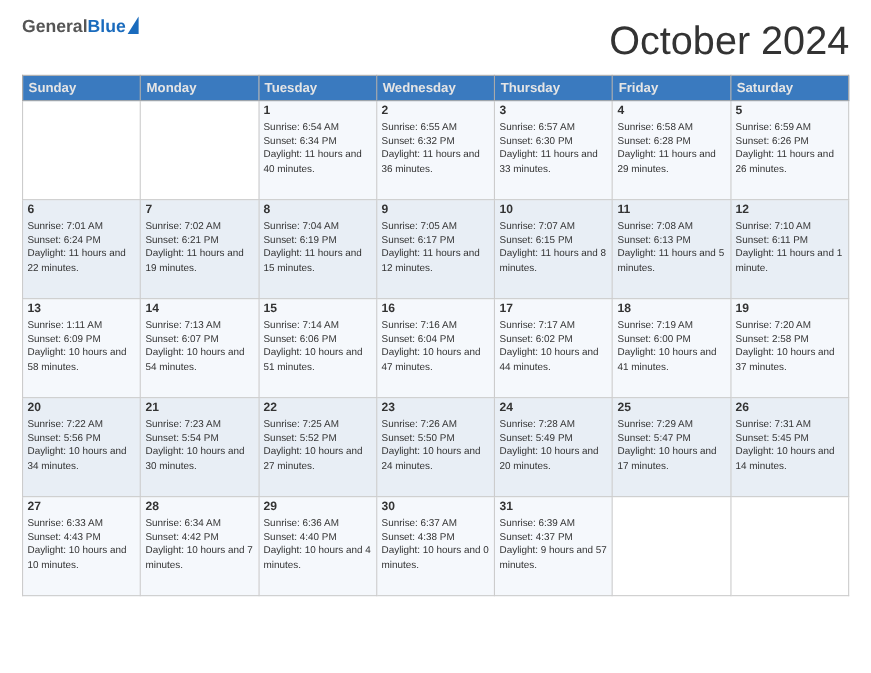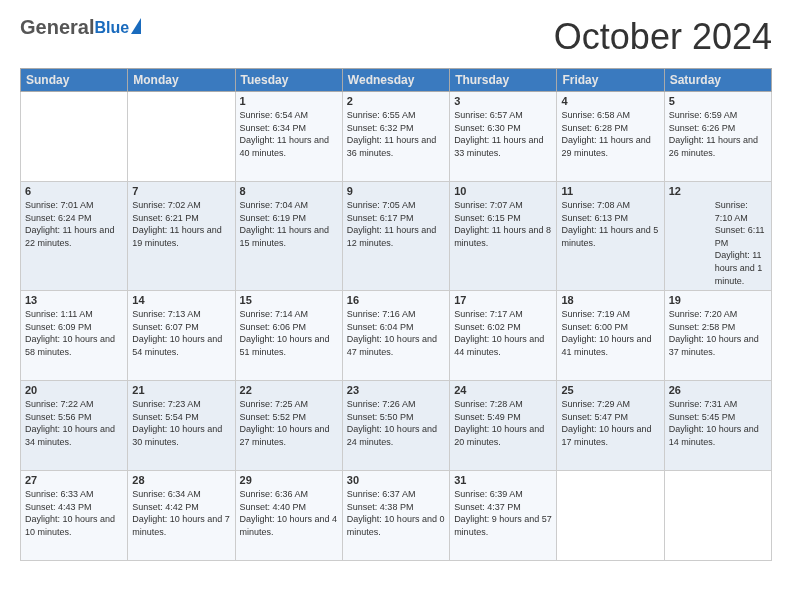--- a/index.html
+++ b/index.html
@@ -27,21 +27,21 @@
       flex-direction: column;
       align-items: flex-start;
     }
     .logo-text {
       display: flex;
       align-items: center;
       font-size: 18px;
       font-weight: bold;
       color: #333;
     }
-    .logo-general { color: #555; font-size: 20px; font-weight: bold; }
+    .logo-general { color: #555; font-size: 16px; font-weight: bold; }
     .logo-blue { color: #1a6bbd; font-size: 16px; font-weight: bold; }
     .logo-triangle {
       width: 0;
       height: 0;
       border-left: 10px solid transparent;
       border-bottom: 16px solid #1a6bbd;
       margin-left: 2px;
       margin-top: -4px;
     }
     .title-area { text-align: right; }
@@ -196,21 +196,21 @@
 Daylight: 11 hours and 8 minutes.</div>
           </td>
           <td>
             <span class="day-num">11</span>
             <div class="cell-content" style="white-space: pre-line;">Sunrise: 7:08 AM
 Sunset: 6:13 PM
 Daylight: 11 hours and 5 minutes.</div>
           </td>
           <td>
             <span class="day-num">12</span>
-            <div class="cell-content" style="white-space: pre-line; margin-left: 46px;">Sunrise: 7:10 AM
+            <div class="cell-content" style="white-space: pre-line;">Sunrise: 7:10 AM
 Sunset: 6:11 PM
 Daylight: 11 hours and 1 minute.</div>
           </td>
         </tr>
         <tr>
           <td>
             <span class="day-num">13</span>
             <div class="cell-content" style="white-space: pre-line;">Sunrise: 1:11 AM
 Sunset: 6:09 PM
 Daylight: 10 hours and 58 minutes.</div>

